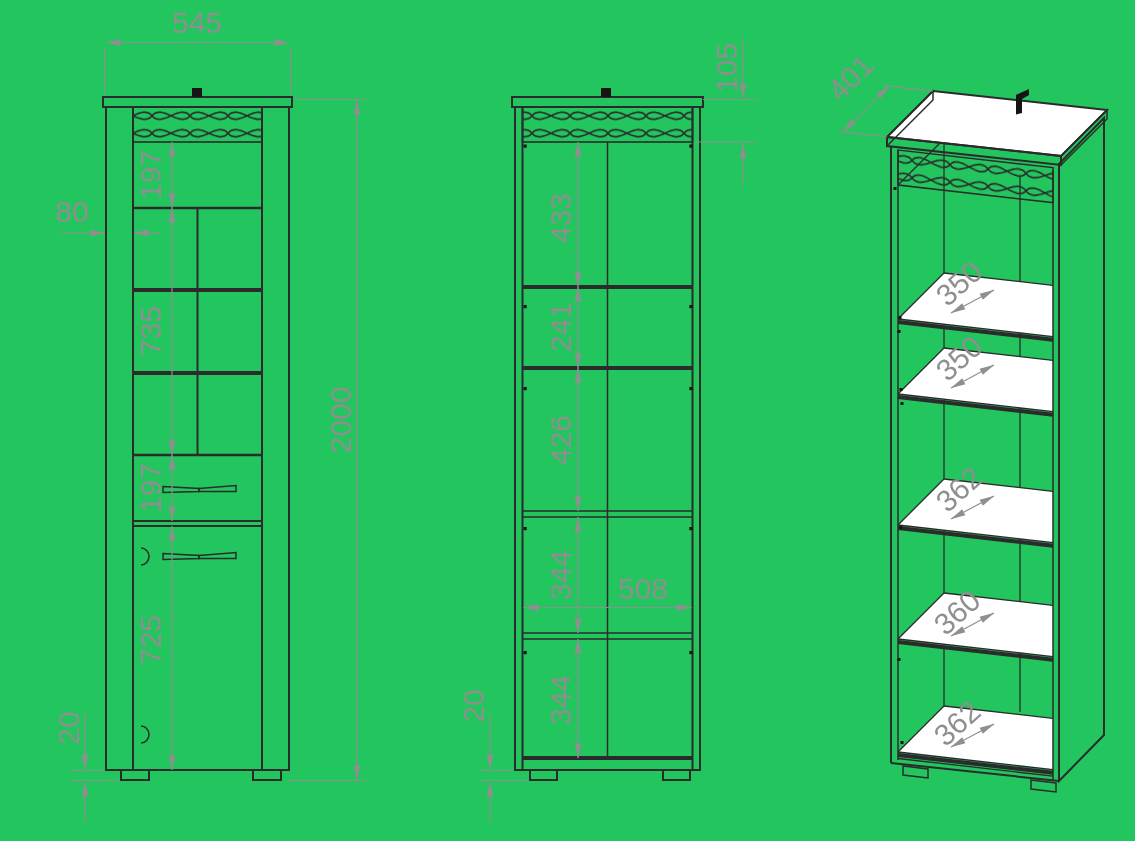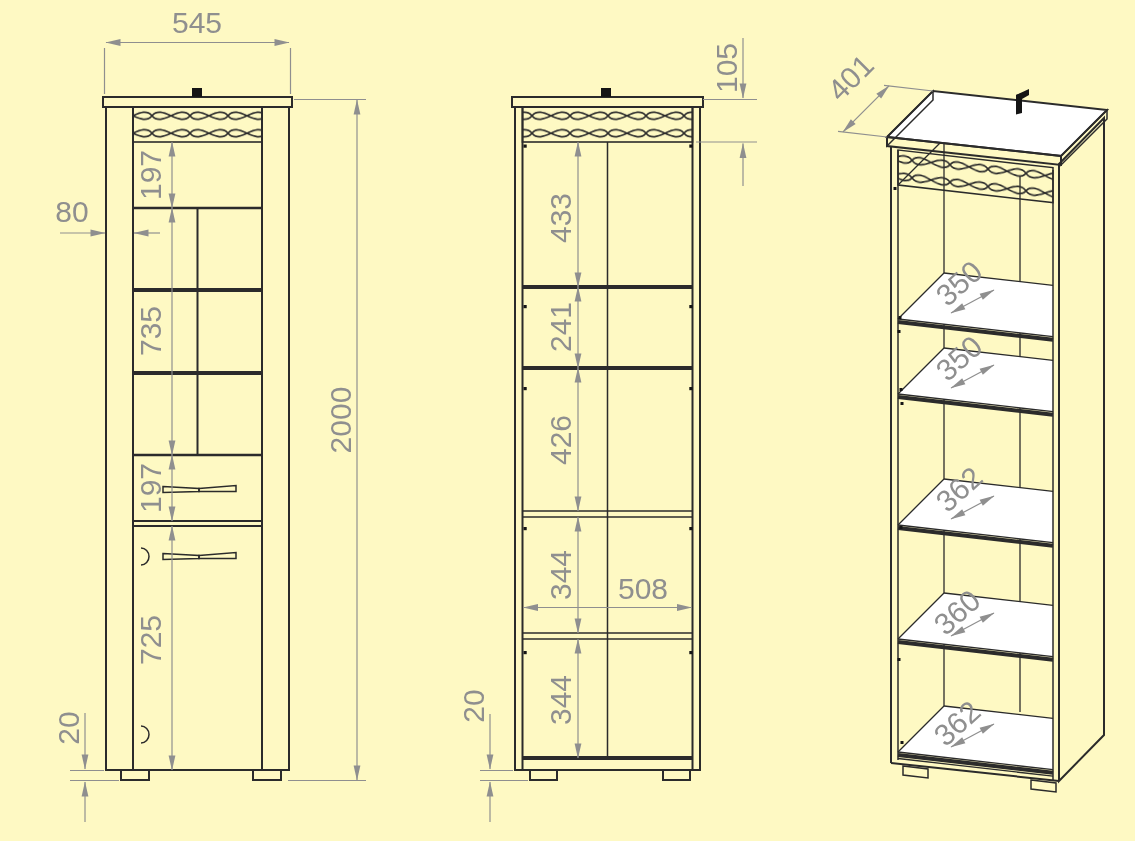--- a/index.html
+++ b/index.html
@@ -1,16 +1,16 @@
 <!DOCTYPE html>
 <html><head>
 <meta charset="utf-8">
 <style>
   html,body{margin:0;padding:0;background:#ffffff;}
-  .stage{width:1135px;height:841px;position:relative;background:#fef9c3;overflow:hidden;}
+  .stage{width:1135px;height:841px;position:relative;background:#22c55e;overflow:hidden;}
   svg{display:block;}
   text{font-family:"Liberation Sans","DejaVu Sans",sans-serif;font-size:30px;fill:#8f8f8f;}
 </style>
 </head>
 <body>
 
 <div class="stage">
 <svg width="1135" height="841" viewBox="0 0 1135 841">
   <defs>
     <marker id="arr" viewBox="0 0 16 10" markerWidth="16" markerHeight="10" refX="15" refY="5" orient="auto-start-reverse" markerUnits="userSpaceOnUse">

